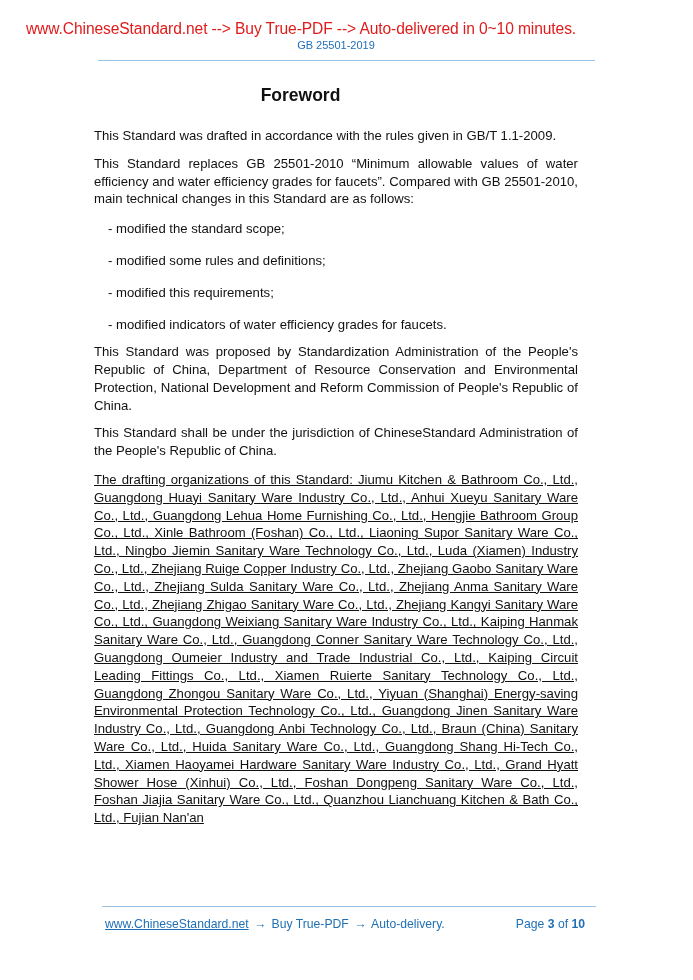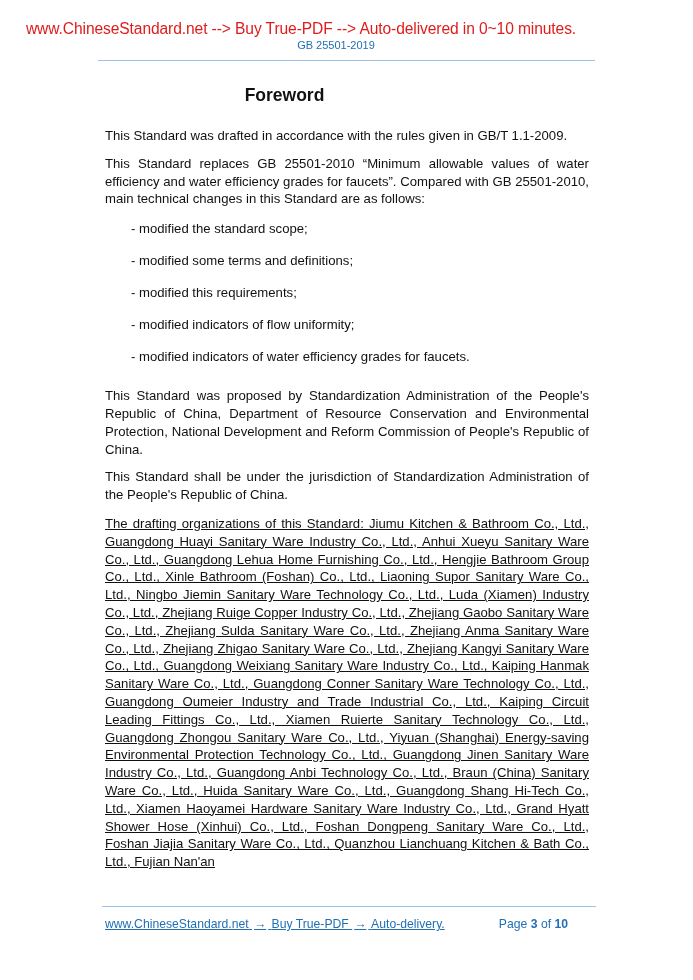--- a/index.html
+++ b/index.html
@@ -39,44 +39,44 @@
       position: absolute;
       top: 60px;
       left: 98px;
       width: 497px;
       height: 1px;
       background: #9cc3e6;
     }
     .title {
       position: absolute;
       top: 85px;
-      left: 0;
+      left: 16px;
       width: 569px;
       text-align: center;
       font-size: 17.5px;
       font-weight: bold;
       color: #111111;
     }
     .content {
       position: absolute;
       top: 127px;
-      left: 105px;
+      left: 94px;
       width: 484px;
       font-size: 13.15px;
       line-height: 17.8px;
     }
     .para {
       margin: 0 0 9.5px 0;
       text-align: justify;
     }
     .para.first {
       margin-bottom: 10px;
     }
     .list {
-      margin: 12px;
+      margin: 0;
       padding: 0;
       list-style: none;
     }
     .list li {
       padding-left: 14px;
       height: 32px;
       line-height: 17.8px;
     }
     .list li:last-child {
       height: 27px;
@@ -94,60 +94,58 @@
       background: #9cc3e6;
     }
     .footer {
       position: absolute;
       top: 917px;
       left: 105px;
       width: 484px;
       font-size: 12.2px;
       color: #1f6fb5;
       white-space: nowrap;
-      text-decoration: underline;
     }
     .footer .link {
       text-decoration: underline;
       color: #1f6fb5;
       cursor: pointer;
     }
     .footer .arrow {
       margin: 0 2px;
     }
     .page-info {
       position: absolute;
-      right: 21px;
+      right: 4px;
       top: 0;
     }
     .page-info b {
       font-weight: bold;
     }
   </style>
 </head>
 <body>
 
 <div class="banner">www.ChineseStandard.net --&gt; Buy True-PDF --&gt; Auto-delivered in 0~10 minutes.</div>
 <div class="docno">GB 25501-2019</div>
 <div class="header-rule"></div>
 
 <h1 class="title" style="margin:0;">Foreword</h1>
 
 <div class="content">
   <p class="para first">This Standard was drafted in accordance with the rules given in GB/T 1.1-2009.</p>
   <p class="para" style="margin-bottom:12px;">This Standard replaces GB 25501-2010 “Minimum allowable values of water efficiency and water efficiency grades for faucets”. Compared with GB 25501-2010, main technical changes in this Standard are as follows:</p>
   <ul class="list">
     <li>- modified the standard scope;</li>
-    <li>- modified some terms and definitions;</li>
+    <li>- modified some rules and definitions;</li>
     <li>- modified this requirements;</li>
-    <li>- modified indicators of flow uniformity;</li>
     <li>- modified indicators of water efficiency grades for faucets.</li>
   </ul>
   <p class="para" style="margin-bottom:10px;">This Standard was proposed by Standardization Administration of the People's Republic of China, Department of Resource Conservation and Environmental Protection, National Development and Reform Commission of People's Republic of China.</p>
-  <p class="para" style="margin-bottom:11px;">This Standard shall be under the jurisdiction of Standardization Administration of the People's Republic of China.</p>
+  <p class="para" style="margin-bottom:11px;">This Standard shall be under the jurisdiction of ChineseStandard Administration of the People's Republic of China.</p>
   <p class="para orgs">The drafting organizations of this Standard: Jiumu Kitchen &amp; Bathroom Co., Ltd., Guangdong Huayi Sanitary Ware Industry Co., Ltd., Anhui Xueyu Sanitary Ware Co., Ltd., Guangdong Lehua Home Furnishing Co., Ltd., Hengjie Bathroom Group Co., Ltd., Xinle Bathroom (Foshan) Co., Ltd., Liaoning Supor Sanitary Ware Co., Ltd., Ningbo Jiemin Sanitary Ware Technology Co., Ltd., Luda (Xiamen) Industry Co., Ltd., Zhejiang Ruige Copper Industry Co., Ltd., Zhejiang Gaobo Sanitary Ware Co., Ltd., Zhejiang Sulda Sanitary Ware Co., Ltd., Zhejiang Anma Sanitary Ware Co., Ltd., Zhejiang Zhigao Sanitary Ware Co., Ltd., Zhejiang Kangyi Sanitary Ware Co., Ltd., Guangdong Weixiang Sanitary Ware Industry Co., Ltd., Kaiping Hanmak Sanitary Ware Co., Ltd., Guangdong Conner Sanitary Ware Technology Co., Ltd., Guangdong Oumeier Industry and Trade Industrial Co., Ltd., Kaiping Circuit Leading Fittings Co., Ltd., Xiamen Ruierte Sanitary Technology Co., Ltd., Guangdong Zhongou Sanitary Ware Co., Ltd., Yiyuan (Shanghai) Energy-saving Environmental Protection Technology Co., Ltd., Guangdong Jinen Sanitary Ware Industry Co., Ltd., Guangdong Anbi Technology Co., Ltd., Braun (China) Sanitary Ware Co., Ltd., Huida Sanitary Ware Co., Ltd., Guangdong Shang Hi-Tech Co., Ltd., Xiamen Haoyamei Hardware Sanitary Ware Industry Co., Ltd., Grand Hyatt Shower Hose (Xinhui) Co., Ltd., Foshan Dongpeng Sanitary Ware Co., Ltd., Foshan Jiajia Sanitary Ware Co., Ltd., Quanzhou Lianchuang Kitchen &amp; Bath Co., Ltd., Fujian Nan'an</p>
 </div>
 
 <div class="footer-rule"></div>
 <div class="footer">
   <span class="link">www.ChineseStandard.net</span>
   <span class="arrow">→</span>
   <span>Buy True-PDF</span>
   <span class="arrow">→</span>
   <span>Auto-delivery.</span>

